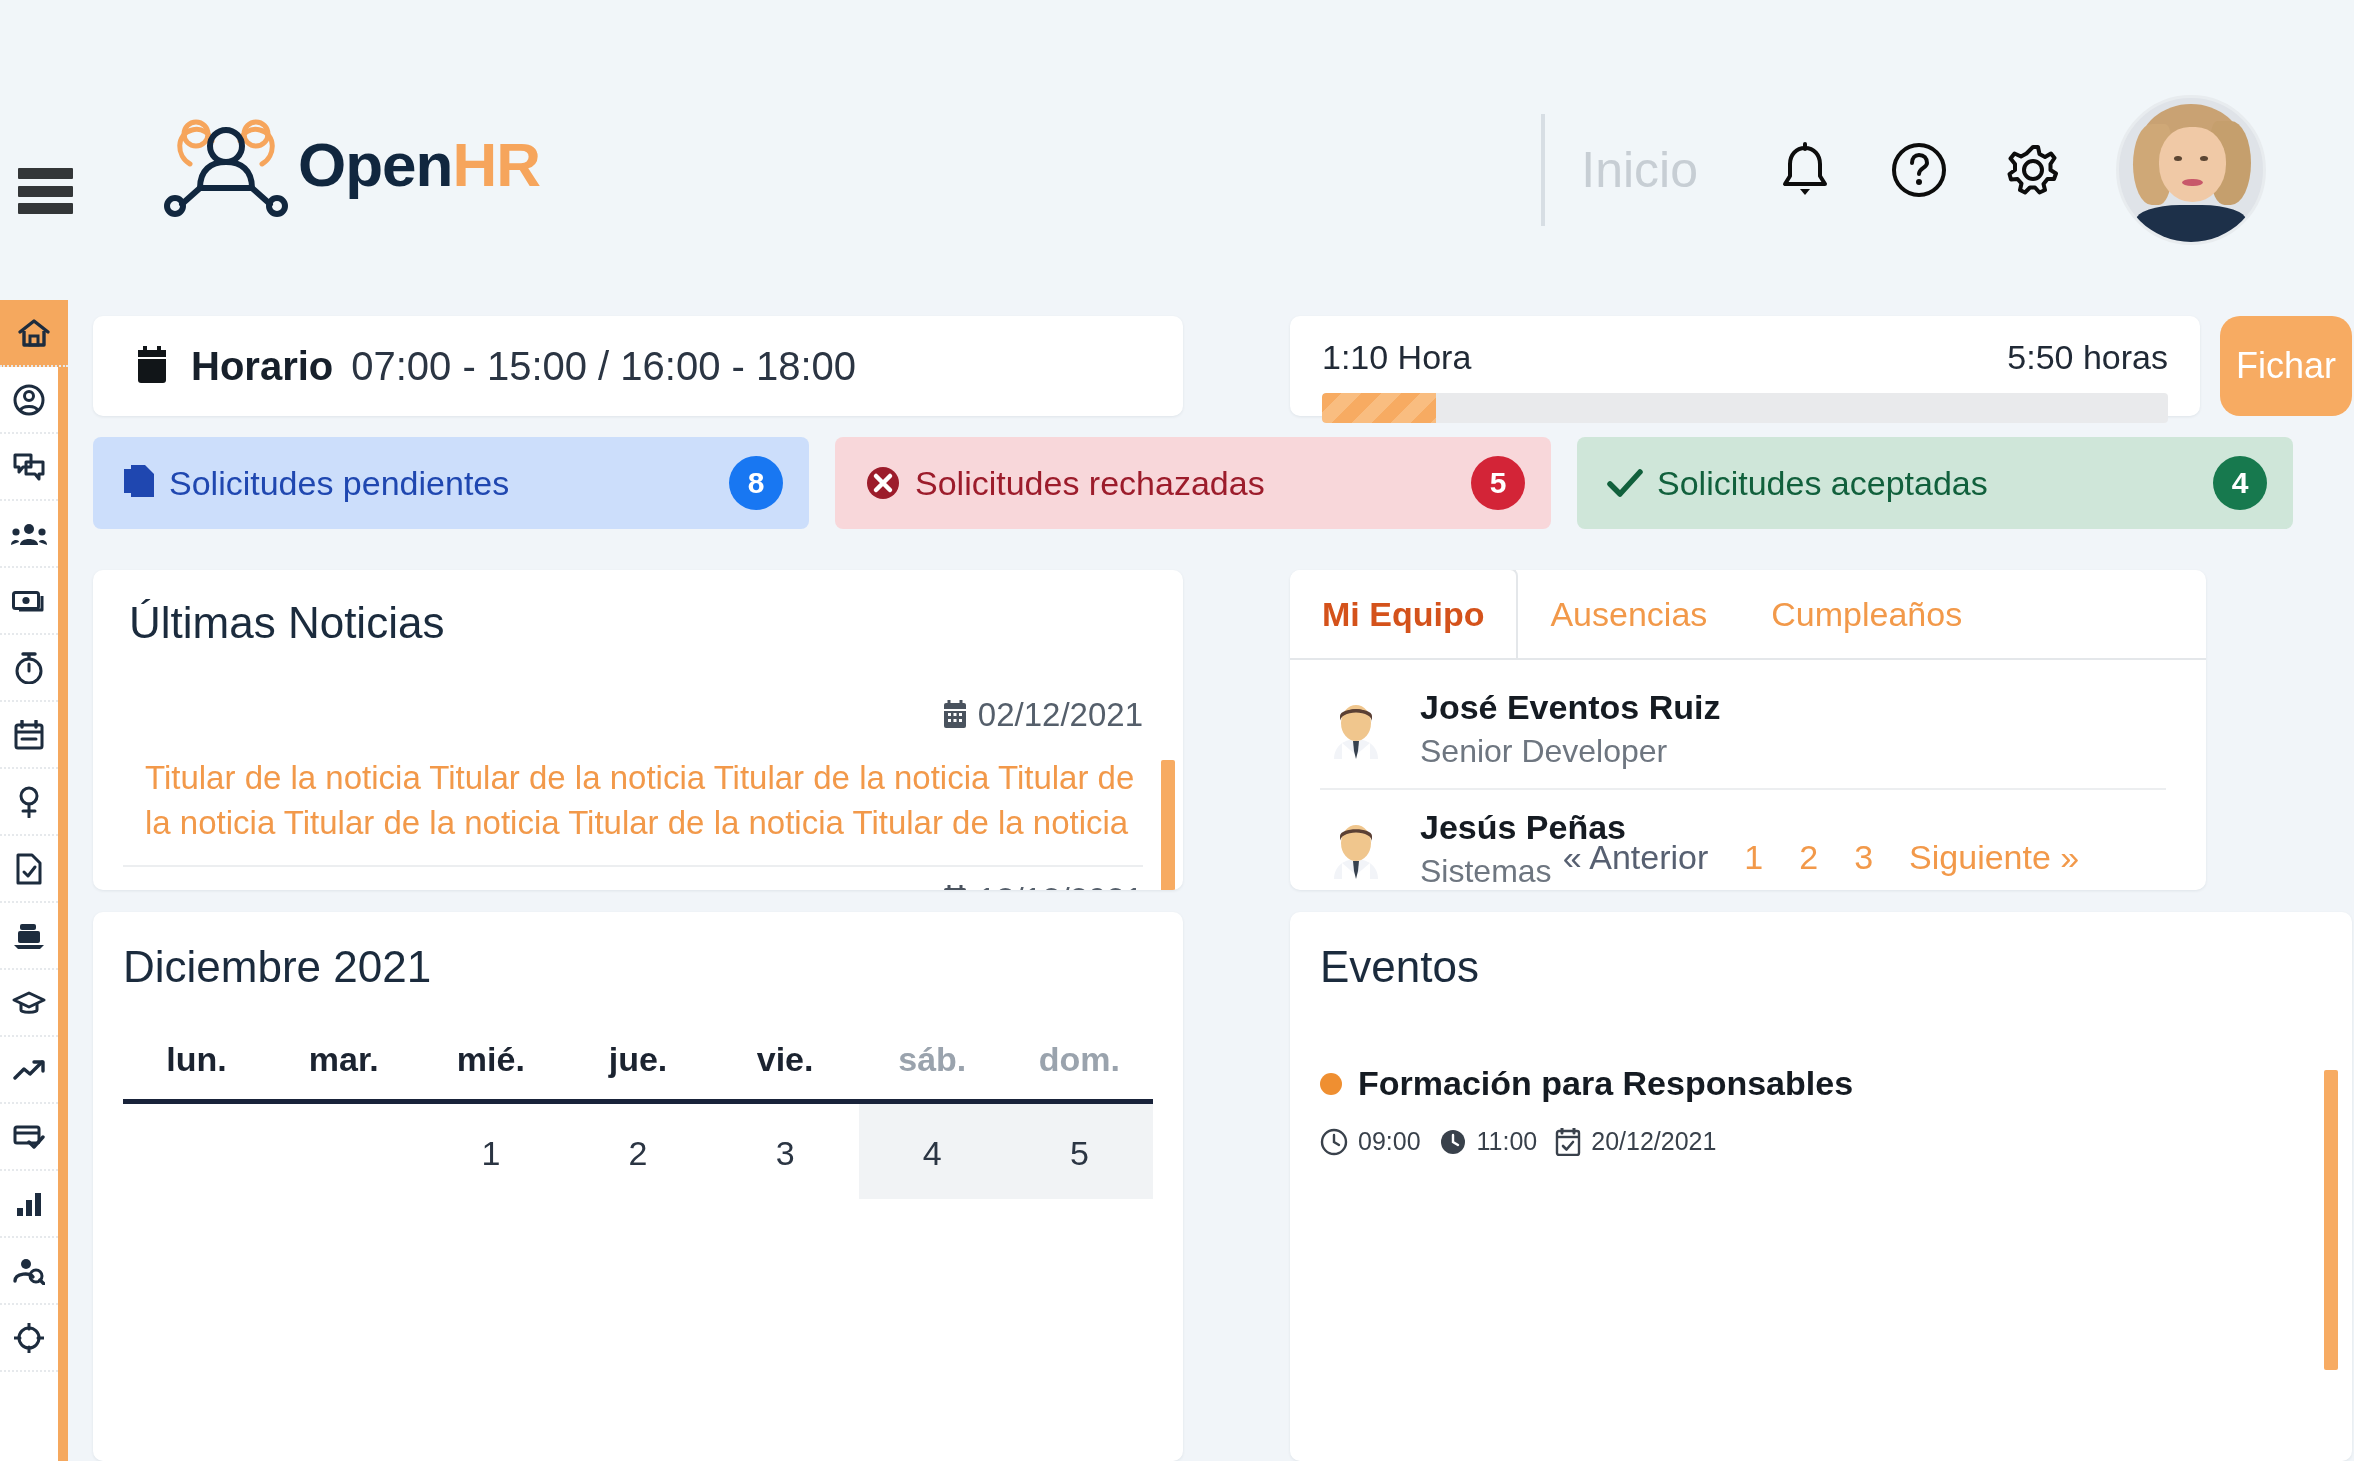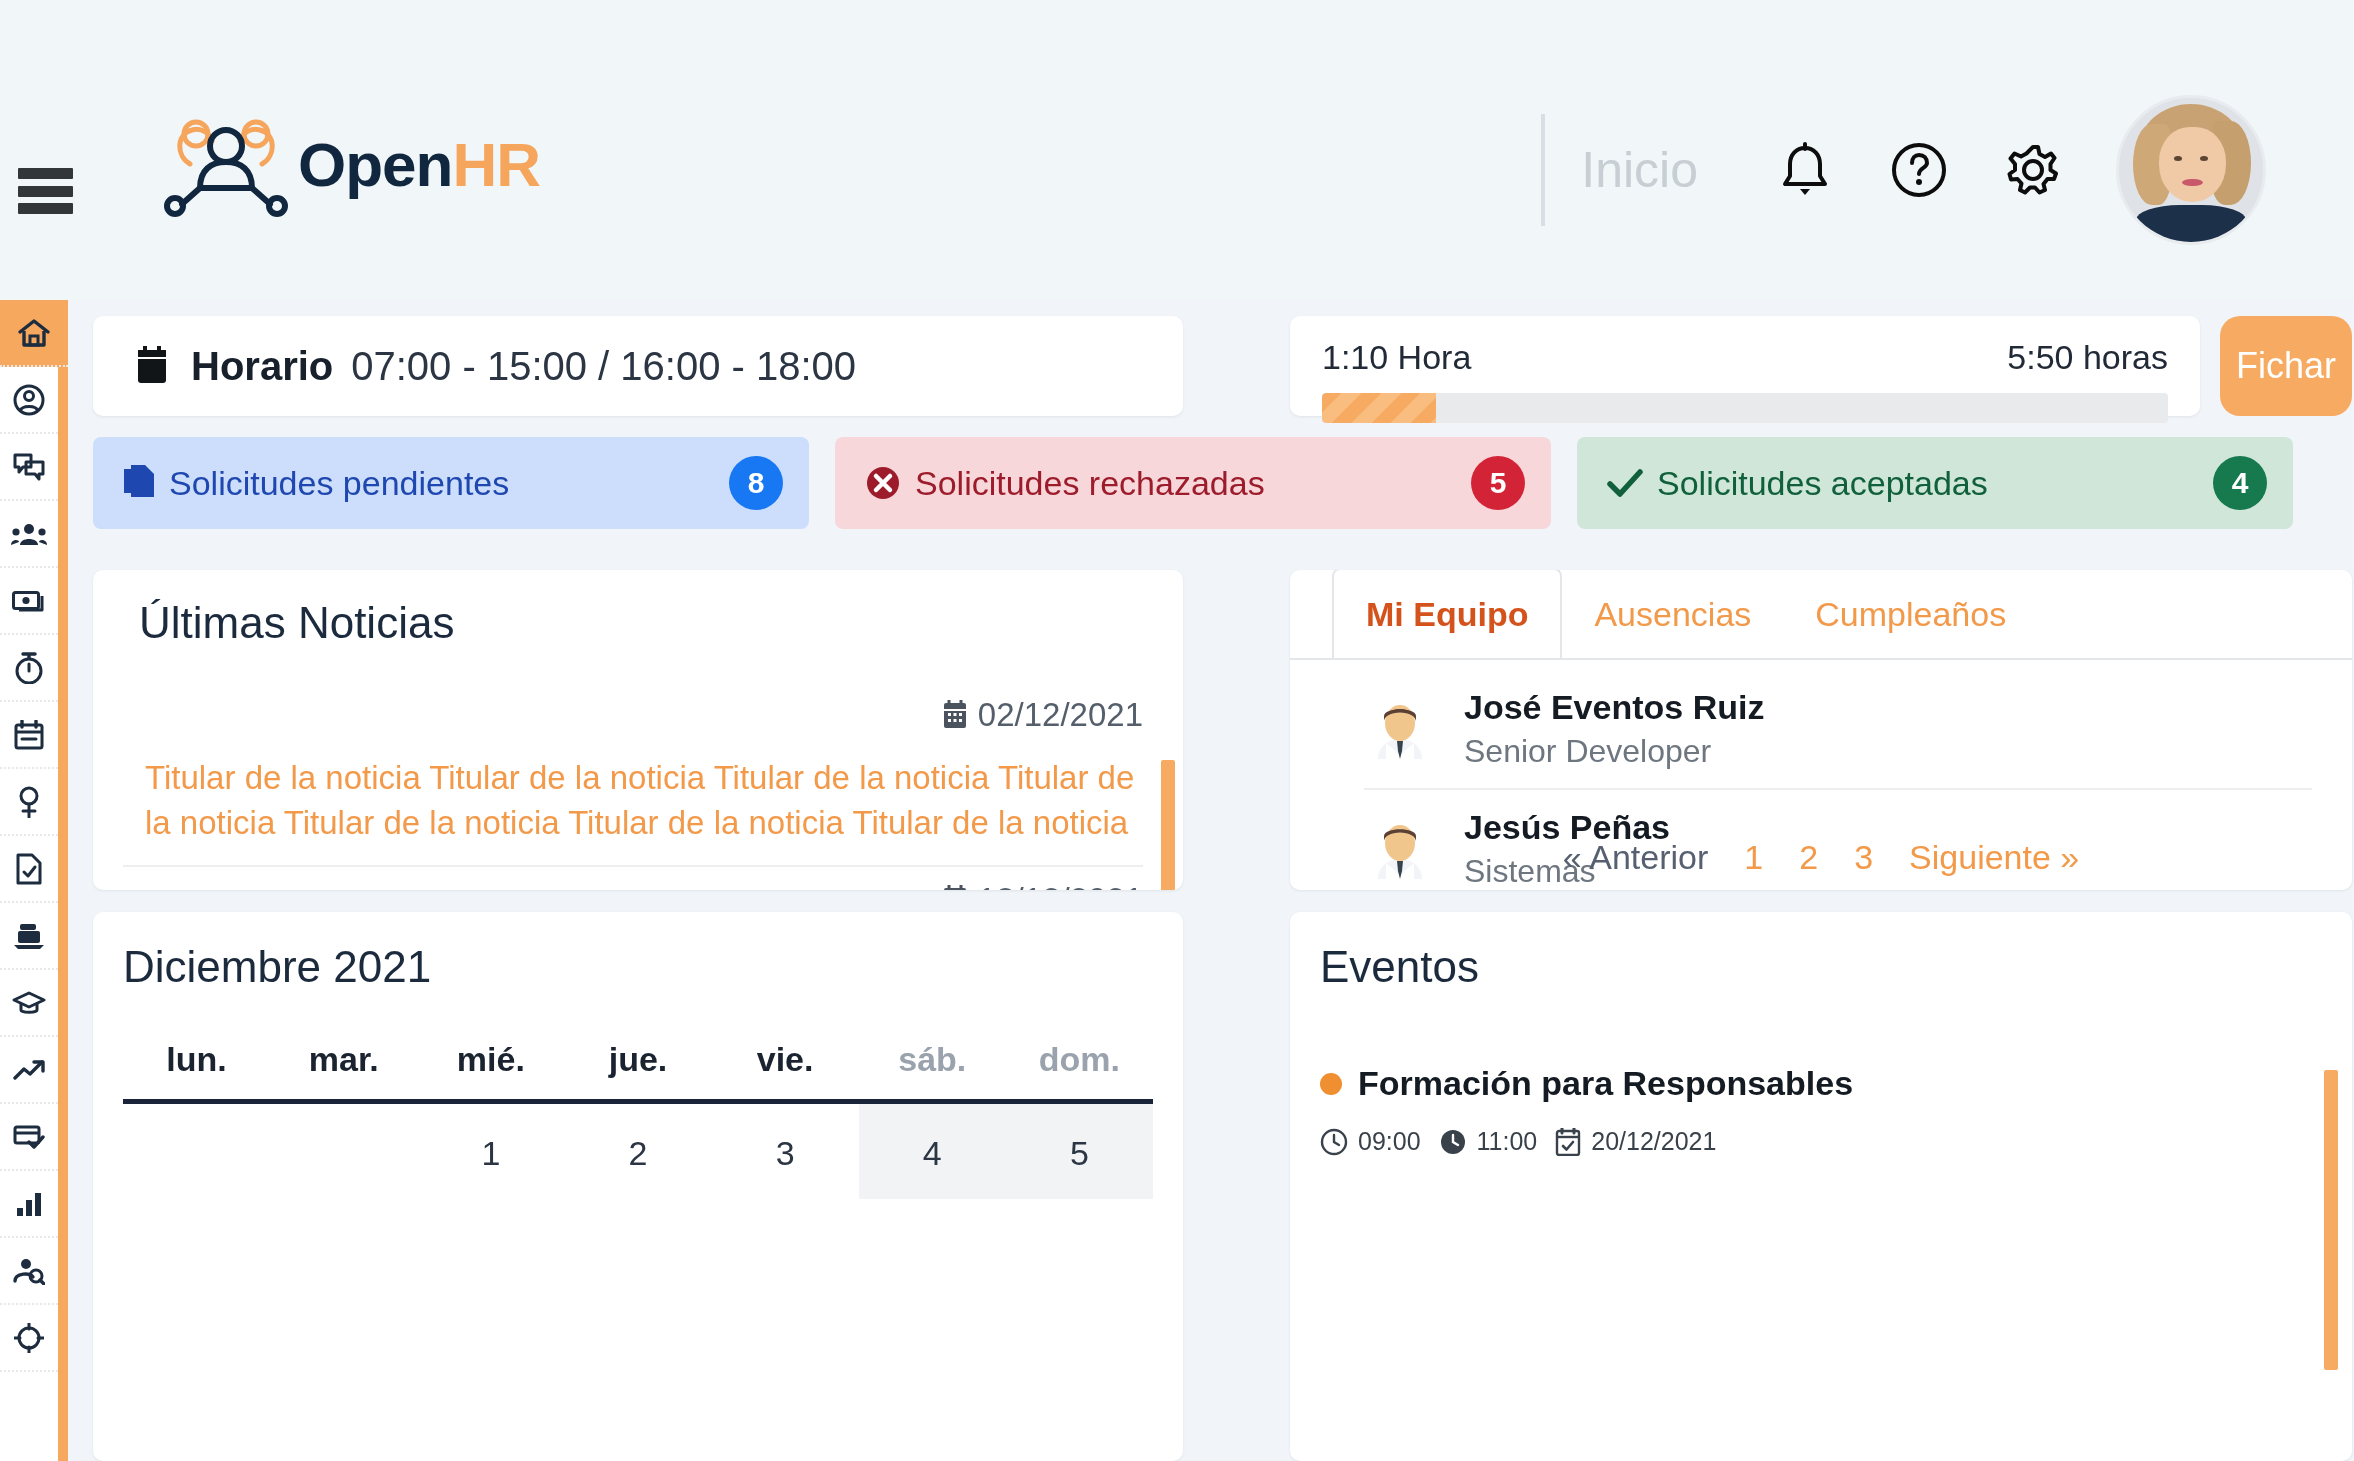--- a/index.html
+++ b/index.html
@@ -155,21 +155,21 @@
   #st-acep { left: 1509px; width: 716px; background: #cfe6d9; color: #11603c; }
   #st-acep .st-badge { background: #17794e; }
 
   
   #news-card {
     position: absolute; left: 25px; top: 270px;
     width: 1090px; height: 320px;
     padding: 28px 0 0 0;
     overflow: hidden;
   }
-  #news-title { font-size: 44px; color: #1b2b3d; padding-left: 46px; }
+  #news-title { font-size: 44px; color: #1b2b3d; padding-left: 36px; }
   #news-list { margin-top: 34px; padding: 0 40px 0 30px; position: relative; }
   .news-item { border-bottom: 2px solid #eceef0; padding-bottom: 14px; }
   .news-item:first-child { border-top: none; }
   .news-date {
     text-align: right; font-size: 33px; color: #555f6b;
     display: flex; justify-content: flex-end; align-items: center; gap: 10px;
     padding-top: 14px;
   }
   .news-headline {
     color: #f2994a; font-size: 33px; line-height: 1.35;
@@ -197,23 +197,22 @@
   #cal-table thead { border-bottom: 5px solid #19233a; }
   #cal-table td {
     font-size: 34px; color: #2b3543; text-align: center;
     padding: 30px 0 26px 0;
   }
   #cal-table td.weekend { background: #f1f3f5; }
 
   
   #team-card {
     position: absolute; left: 1222px; top: 270px;
-    width: 1062px; height: 320px;
+    width: 916px; height: 320px;
     overflow: hidden;
-    padding-left: 44px;
   }
   #tabs { display: flex; height: 88px; align-items: stretch; }
   .tab {
     display: flex; align-items: center; justify-content: center;
     padding: 0 32px; font-size: 34px; cursor: pointer;
     color: #f2994a; position: relative;
   }
   .tab.active {
     color: #d4521b; font-weight: bold;
     background: #fff;

